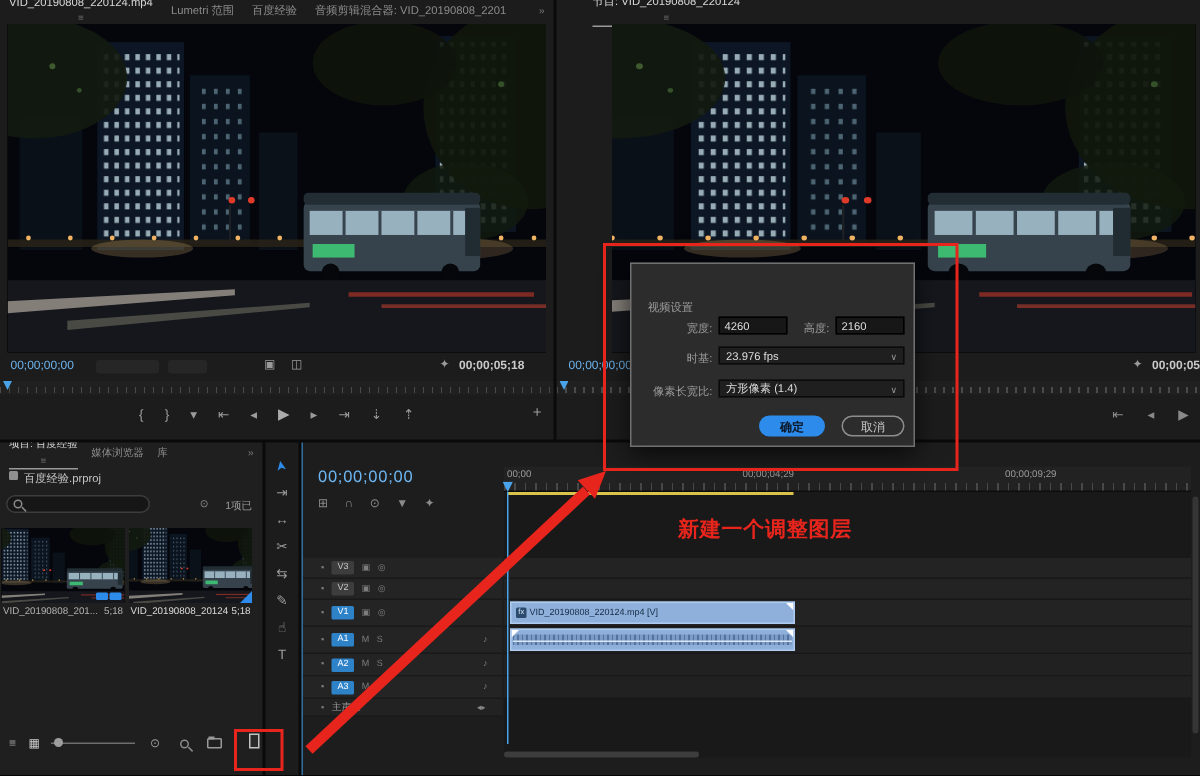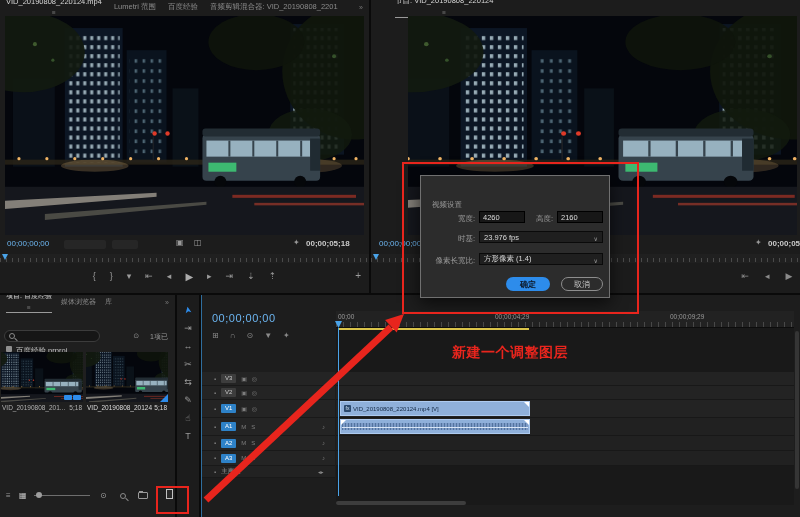--- a/index.html
+++ b/index.html
@@ -40,21 +40,21 @@
            clip-path:polygon(0 0,100% 0,50% 100%); }
   .transport { position:absolute; left:0; right:0; top:268px; height:16px; display:flex;
                align-items:center; justify-content:center; gap:14px; color:#9b9b9b; font-size:9px; }
   .transport .big { font-size:10px; color:#ababab; }
   .transport.right { justify-content:flex-end; padding-right:22px; gap:16px; color:#8a8a8a; }
   .add-btn { position:absolute; right:8px; top:270px; color:#9b9b9b; font-size:10px; }
 
   
   #project { left:0; top:295px; width:175px; height:222px; background:#1f1f1f; }
   .proj-name { position:absolute; left:6px; top:19px; font-size:7.5px; color:#c6c6c6;
-               display:flex; gap:4px; align-items:flex-start;margin-top:32px; }
+               display:flex; gap:4px; align-items:flex-start; }
   .proj-icon { width:6px; height:6px; background:#8f8f8f; border-radius:1px; }
   .search { position:absolute; left:4px; top:35px; width:96px; height:12px;
             border:1px solid #3c3c3c; border-radius:6px; background:#161616; }
   .mag-icon { position:relative; width:6px; height:6px; border:1px solid #8a8a8a; border-radius:50%; }
   .mag-icon::after { content:""; position:absolute; width:4px; height:1px; background:#8a8a8a;
             transform:rotate(45deg); left:4px; top:5px; }
   .search .mag-icon { position:absolute; left:4px; top:2px; }
   .filter-glyph { position:absolute; right:36px; top:37px; font-size:7px; color:#8a8a8a; }
   .sel-info { position:absolute; right:7px; top:37px; font-size:7px; color:#9a9a9a; }
 

